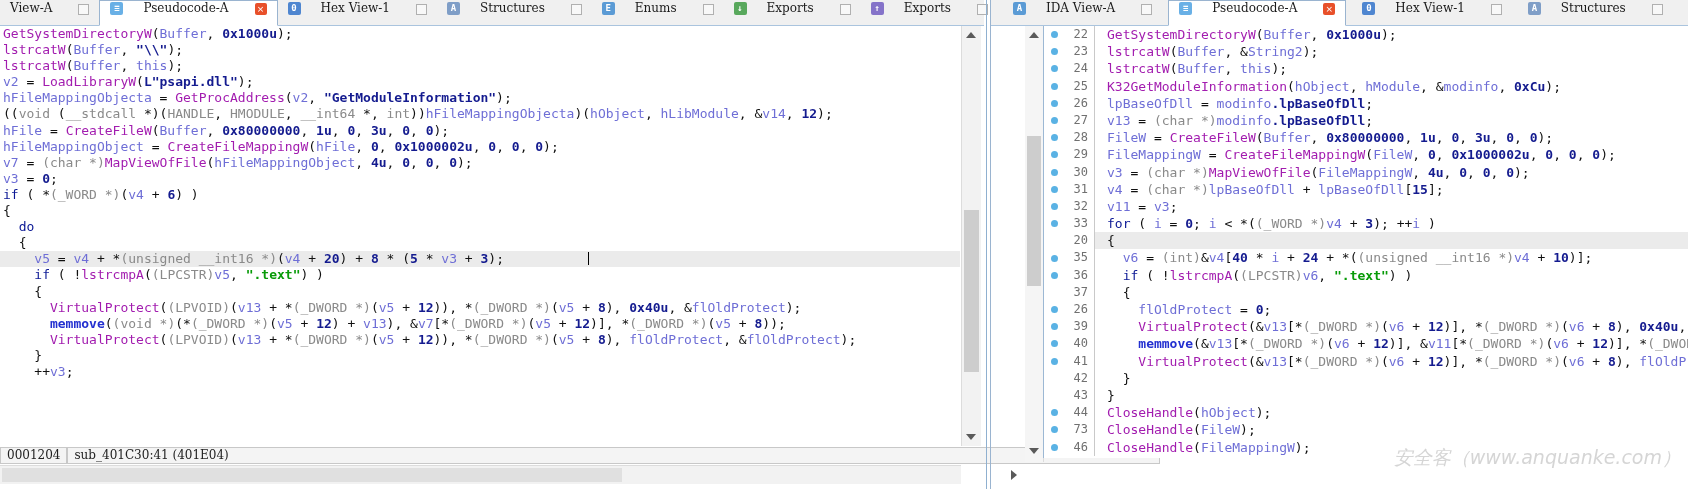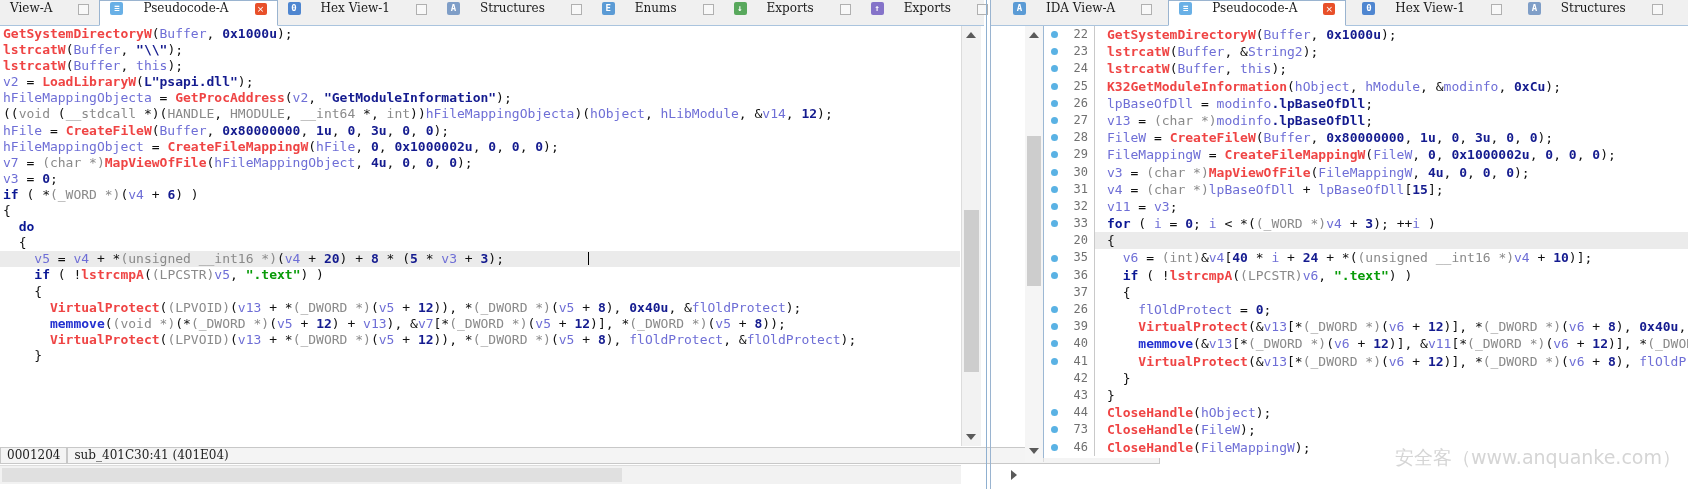--- a/index.html
+++ b/index.html
@@ -13,23 +13,23 @@
   .tabicon{width:13px;height:13px;border-radius:2px;font-size:9px;line-height:13px;text-align:center;
            font-family:"DejaVu Sans Mono",monospace;font-weight:bold;flex:0 0 13px;}
   .tclose{width:9px;height:9px;border:1px solid #b0b0b0;background:#f8f8f8;margin-left:6px;flex:0 0 auto;}
   .tclose.active{width:12px;height:12px;border:none;background:#e8502a;border-radius:2px;color:#fff;
                  font-size:9px;line-height:12px;text-align:center;font-family:"DejaVu Sans",sans-serif;}
   
   .codepane{position:absolute;background:#fff;overflow:hidden;font-size:13px;}
   .cl{height:16.1px;line-height:16.1px;white-space:pre;padding-left:3px;}
   .cl.hl{background:#ebebeb;}
   .caret{display:inline-block;width:1.5px;height:13px;background:#000;vertical-align:-2px;margin-left:84px;}
-  .t-fn{color:#ef4444;font-weight:bold;}
+  .t-fn{color:#a21caf;font-weight:normal;}
   .t-var{color:#6e6ed6;}
-  .t-kw{color:#0a1794;font-weight:bold;}
+  .t-kw{color:#0a1794;font-weight:normal;}
   .t-typ{color:#8a8a8a;}
   .t-num,.t-str,.t-mem{color:#141b8f;font-weight:bold;}
   .t-grn{color:#089b08;font-weight:bold;}
   .t-lib{color:#2330d0;font-weight:bold;}
   .t-pl{color:#101010;}
   
   .row{display:flex;height:17.2px;line-height:17.2px;white-space:pre;}
   .dotcell{flex:0 0 20px;display:flex;align-items:center;justify-content:center;}
   .dot{width:7px;height:7px;border-radius:50%;background:#5ab2e4;}
   .lnum{flex:0 0 24px;text-align:right;color:#707070;font-size:12px;padding-right:6px;}
@@ -43,21 +43,21 @@
   .arr.down{border-left:5px solid transparent;border-right:5px solid transparent;border-top:6px solid #5a5a5a;}
   .arr.right{border-top:5px solid transparent;border-bottom:5px solid transparent;border-left:6px solid #5a5a5a;}
   .hscroll{position:absolute;background:#f2f2f2;border-top:1px solid #dcdcdc;}
   .hthumb{position:absolute;top:2px;bottom:2px;background:#e0e0e0;}
   
   .status{position:absolute;height:17px;display:flex;font-family:"DejaVu Serif",serif;
           font-size:12px;color:#222;background:#f0f0f0;}
   .scell{border:1px solid #c8c8c8;background:#f4f4f4;padding:0 6px;line-height:15px;white-space:nowrap;}
   .divider{position:absolute;top:0;bottom:0;width:1px;background:#8fb0d0;}
   .watermark{position:absolute;font-family:"DejaVu Sans",sans-serif;font-size:19px;
-             color:rgba(195,195,195,0.7);white-space:nowrap;pointer-events:none;}
+             color:rgba(195,195,195,0.7);white-space:nowrap;pointer-events:none;font-style:italic;}
 </style>
 </head>
 <body>
 
 <div class="screen">
 
   <div style="position:absolute;left:0;top:0;width:984px;height:489px;">
     <div class="tabbar" id="tabs-left" style="left:0;width:984px;">
         <div class="tab">
           <span>View-A</span>
@@ -109,20 +109,21 @@
         <div class="cl"><span class="t-pl">{</span></div>
         <div class="cl"><span class="t-pl">  </span><span class="t-kw">do</span></div>
         <div class="cl"><span class="t-pl">  {</span></div>
         <div class="cl hl"><span class="t-pl">    </span><span class="t-var">v5</span><span class="t-pl"> = </span><span class="t-var">v4</span><span class="t-pl"> + *</span><span class="t-typ">(unsigned __int16 *)</span><span class="t-pl">(</span><span class="t-var">v4</span><span class="t-pl"> + </span><span class="t-num">20</span><span class="t-pl">) + </span><span class="t-num">8</span><span class="t-pl"> * (</span><span class="t-num">5</span><span class="t-pl"> * </span><span class="t-var">v3</span><span class="t-pl"> + </span><span class="t-num">3</span><span class="t-pl">);</span><span class="caret"></span></div>
         <div class="cl"><span class="t-pl">    </span><span class="t-kw">if</span><span class="t-pl"> ( !</span><span class="t-fn">lstrcmpA</span><span class="t-pl">(</span><span class="t-typ">(LPCSTR)</span><span class="t-var">v5</span><span class="t-pl">, </span><span class="t-grn">".text"</span><span class="t-pl">) )</span></div>
         <div class="cl"><span class="t-pl">    {</span></div>
         <div class="cl"><span class="t-pl">      </span><span class="t-fn">VirtualProtect</span><span class="t-pl">(</span><span class="t-typ">(LPVOID)</span><span class="t-pl">(</span><span class="t-var">v13</span><span class="t-pl"> + *</span><span class="t-typ">(_DWORD *)</span><span class="t-pl">(</span><span class="t-var">v5</span><span class="t-pl"> + </span><span class="t-num">12</span><span class="t-pl">)), *</span><span class="t-typ">(_DWORD *)</span><span class="t-pl">(</span><span class="t-var">v5</span><span class="t-pl"> + </span><span class="t-num">8</span><span class="t-pl">), </span><span class="t-num">0x40u</span><span class="t-pl">, &amp;</span><span class="t-var">flOldProtect</span><span class="t-pl">);</span></div>
         <div class="cl"><span class="t-pl">      </span><span class="t-lib">memmove</span><span class="t-pl">(</span><span class="t-typ">(void *)</span><span class="t-pl">(*</span><span class="t-typ">(_DWORD *)</span><span class="t-pl">(</span><span class="t-var">v5</span><span class="t-pl"> + </span><span class="t-num">12</span><span class="t-pl">) + </span><span class="t-var">v13</span><span class="t-pl">), &amp;</span><span class="t-var">v7</span><span class="t-pl">[*</span><span class="t-typ">(_DWORD *)</span><span class="t-pl">(</span><span class="t-var">v5</span><span class="t-pl"> + </span><span class="t-num">12</span><span class="t-pl">)], *</span><span class="t-typ">(_DWORD *)</span><span class="t-pl">(</span><span class="t-var">v5</span><span class="t-pl"> + </span><span class="t-num">8</span><span class="t-pl">));</span></div>
         <div class="cl"><span class="t-pl">      </span><span class="t-fn">VirtualProtect</span><span class="t-pl">(</span><span class="t-typ">(LPVOID)</span><span class="t-pl">(</span><span class="t-var">v13</span><span class="t-pl"> + *</span><span class="t-typ">(_DWORD *)</span><span class="t-pl">(</span><span class="t-var">v5</span><span class="t-pl"> + </span><span class="t-num">12</span><span class="t-pl">)), *</span><span class="t-typ">(_DWORD *)</span><span class="t-pl">(</span><span class="t-var">v5</span><span class="t-pl"> + </span><span class="t-num">8</span><span class="t-pl">), </span><span class="t-var">flOldProtect</span><span class="t-pl">, &amp;</span><span class="t-var">flOldProtect</span><span class="t-pl">);</span></div>
         <div class="cl"><span class="t-pl">    }</span></div>
+        <div class="cl"><span class="t-pl">    ++</span><span class="t-var">v3</span><span class="t-pl">;</span></div>
       </div>
 
     <div class="vscroll" style="left:961px;top:26px;width:19px;height:420px;">
       <span class="arr up" style="left:4px;top:6px;"></span>
       <span class="thumb" style="top:184px;height:162px;"></span>
       <span class="arr down" style="left:4px;bottom:6px;"></span>
     </div>
 
     <div class="status" style="left:0;top:447px;width:1160px;align-items:center;">
       <span class="scell" style="min-width:48px;">0001204</span>

